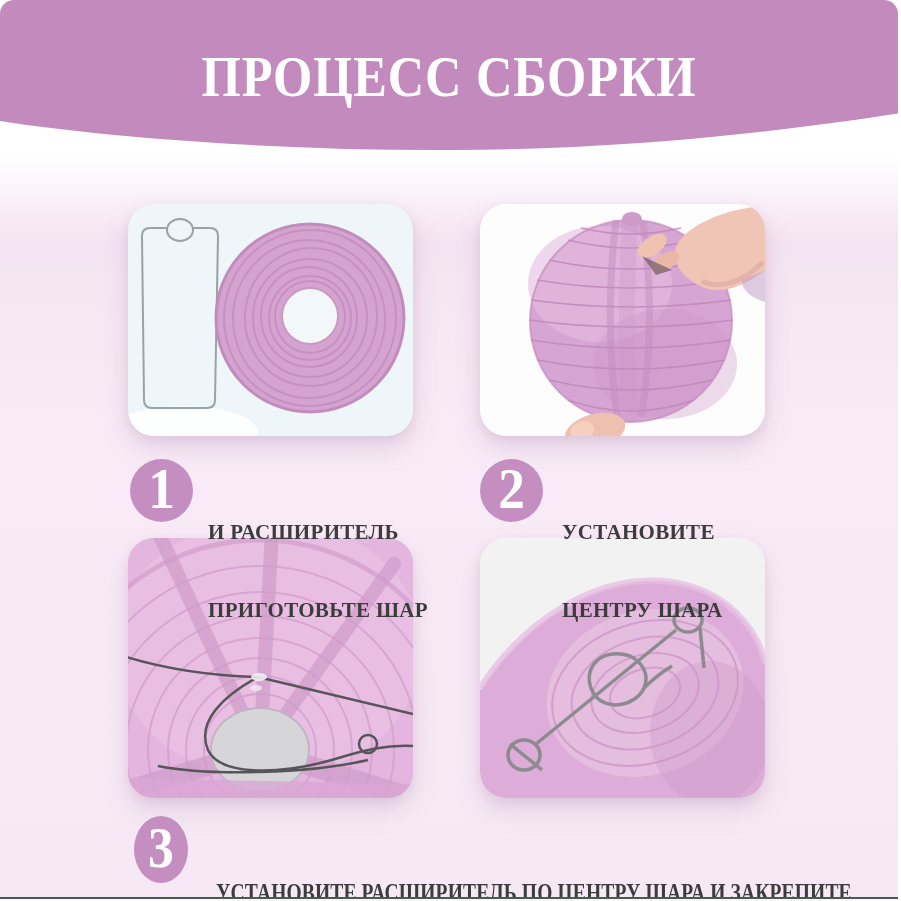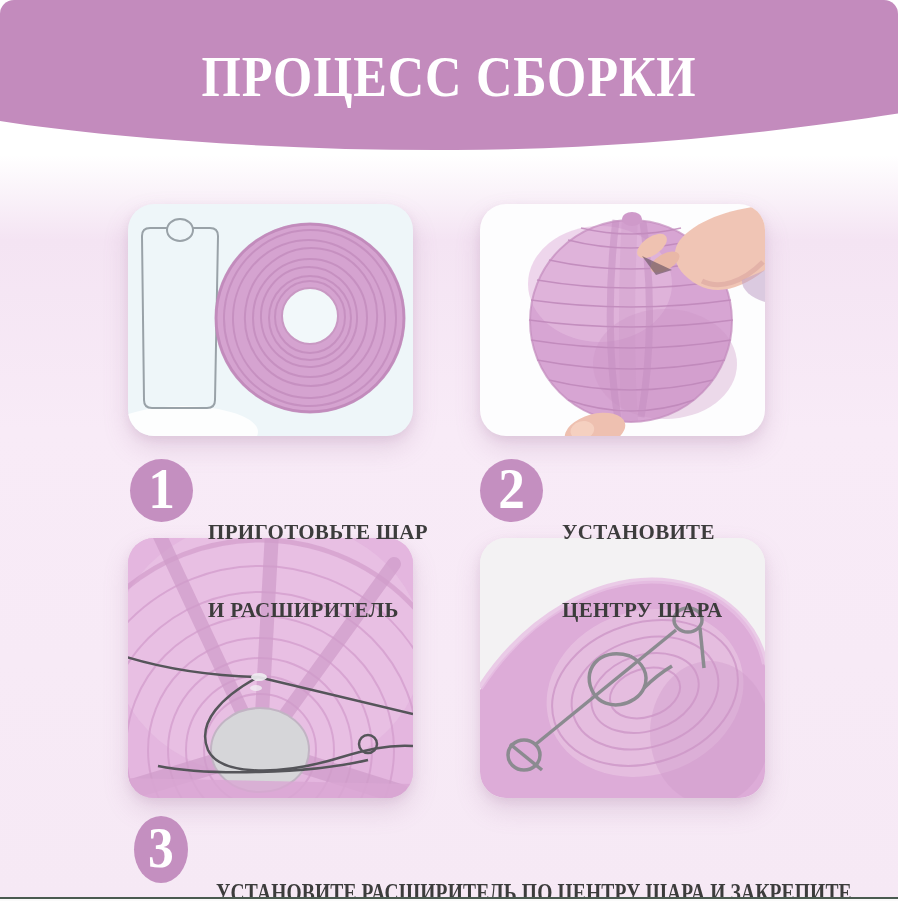--- a/index.html
+++ b/index.html
@@ -179,22 +179,22 @@
         <path d="M150,118 C118,108 100,134 114,156 C126,174 156,168 164,150 C170,136 162,124 150,118"></path>
         <path d="M164,150 C172,142 182,134 192,128"></path>
       </g>
     </svg>
   </section>
 
   <div class="badge b1">
       <span>1</span>
     </div>
   <div class="step-text t1">
+    <div>И РАСШИРИТЕЛЬ</div>
     <div>ПРИГОТОВЬТЕ ШАР</div>
-    <div>И РАСШИРИТЕЛЬ</div>
   </div>
 
   <div class="badge b2">
       <span>2</span>
     </div>
   <div class="step-text t2">
     <div>УСТАНОВИТЕ</div>
     <div>ЦЕНТРУ ШАРА</div>
   </div>
 

